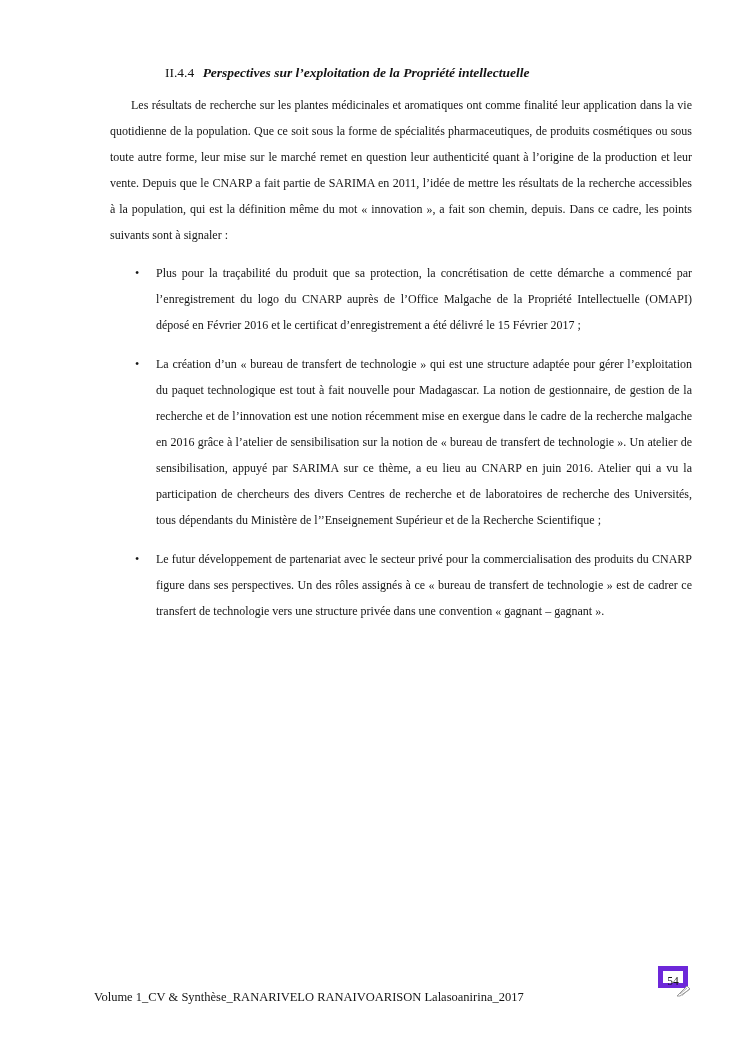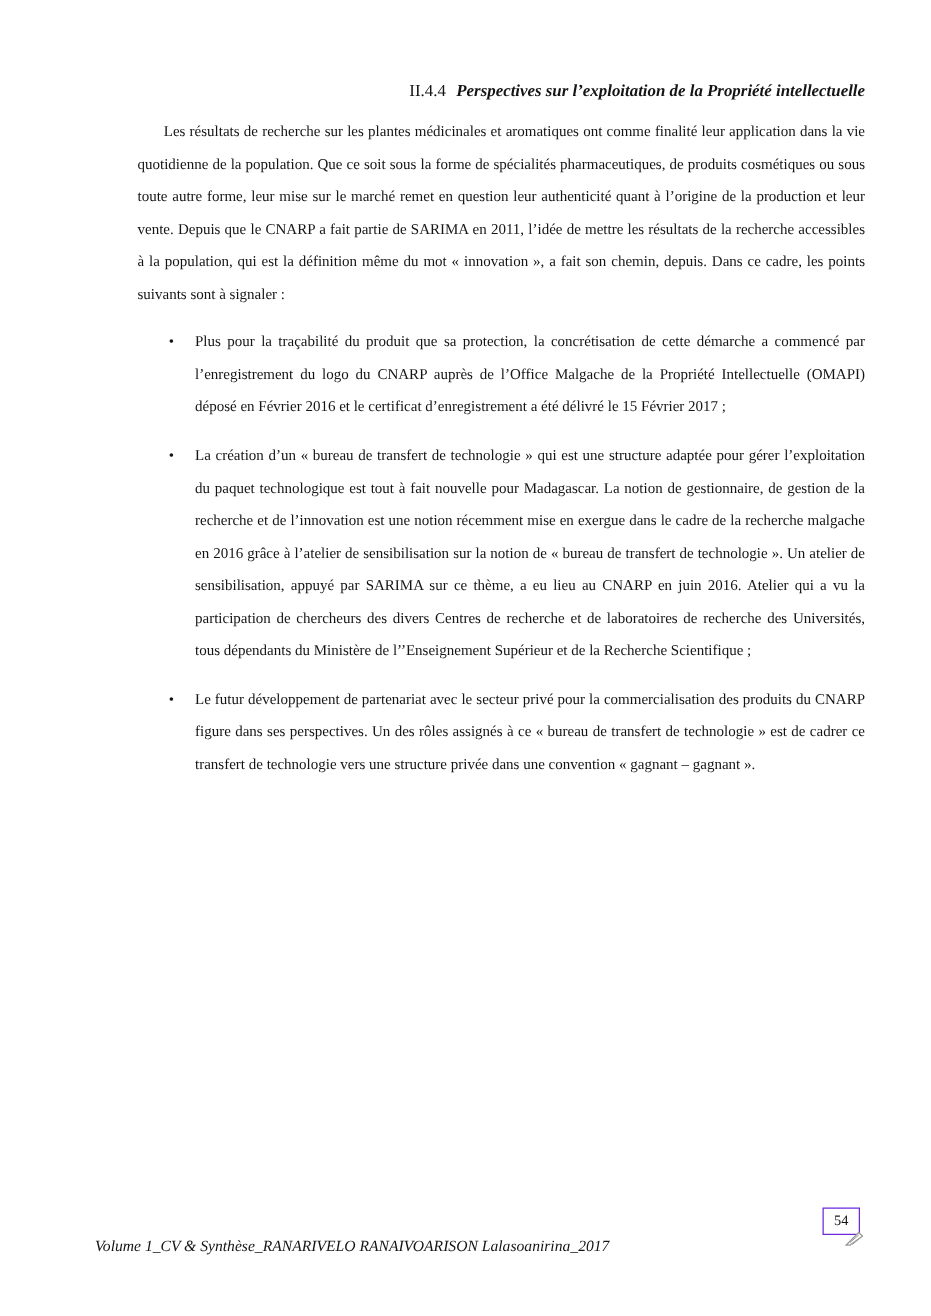--- a/index.html
+++ b/index.html
@@ -13,21 +13,21 @@
     color: #141414;
     position: relative;
     overflow: hidden;
   }
   .page {
     position: absolute;
     inset: 0;
     padding: 60px 53px 0 110px;
   }
   .heading {
-    text-align: right;
+    text-align: left;
     font-size: 13.5px;
     line-height: 26px;
     margin-bottom: 6px;
     padding-left: 55px;
     white-space: nowrap;
   }
   .heading .hnum {
     font-weight: normal;
     font-style: normal;
     margin-right: 5px;
@@ -58,38 +58,37 @@
     position: absolute;
     left: 0;
     top: 0;
   }
   .pagenum-box {
     position: absolute;
     right: 57px;
     top: 966px;
     width: 30px;
     height: 22px;
-    border: 1px solid #6d28d9;
+    border: 5px solid #6d28d9;
     text-align: center;
     font-size: 11.5px;
     line-height: 20px;
     background: #ffffff;
   }
   .corner-icon {
     position: absolute;
     right: 54px;
     top: 984px;
     width: 15px;
     height: 13px;
   }
   .footer {
     position: absolute;
-    left: 76px;
+    left: 94px;
     top: 990px;
-    font-style: italic;
     font-size: 12.5px;
     white-space: nowrap;
   }
 </style>
 </head>
 <body>
 
 <div class="page">
 
   <h2 class="heading">

